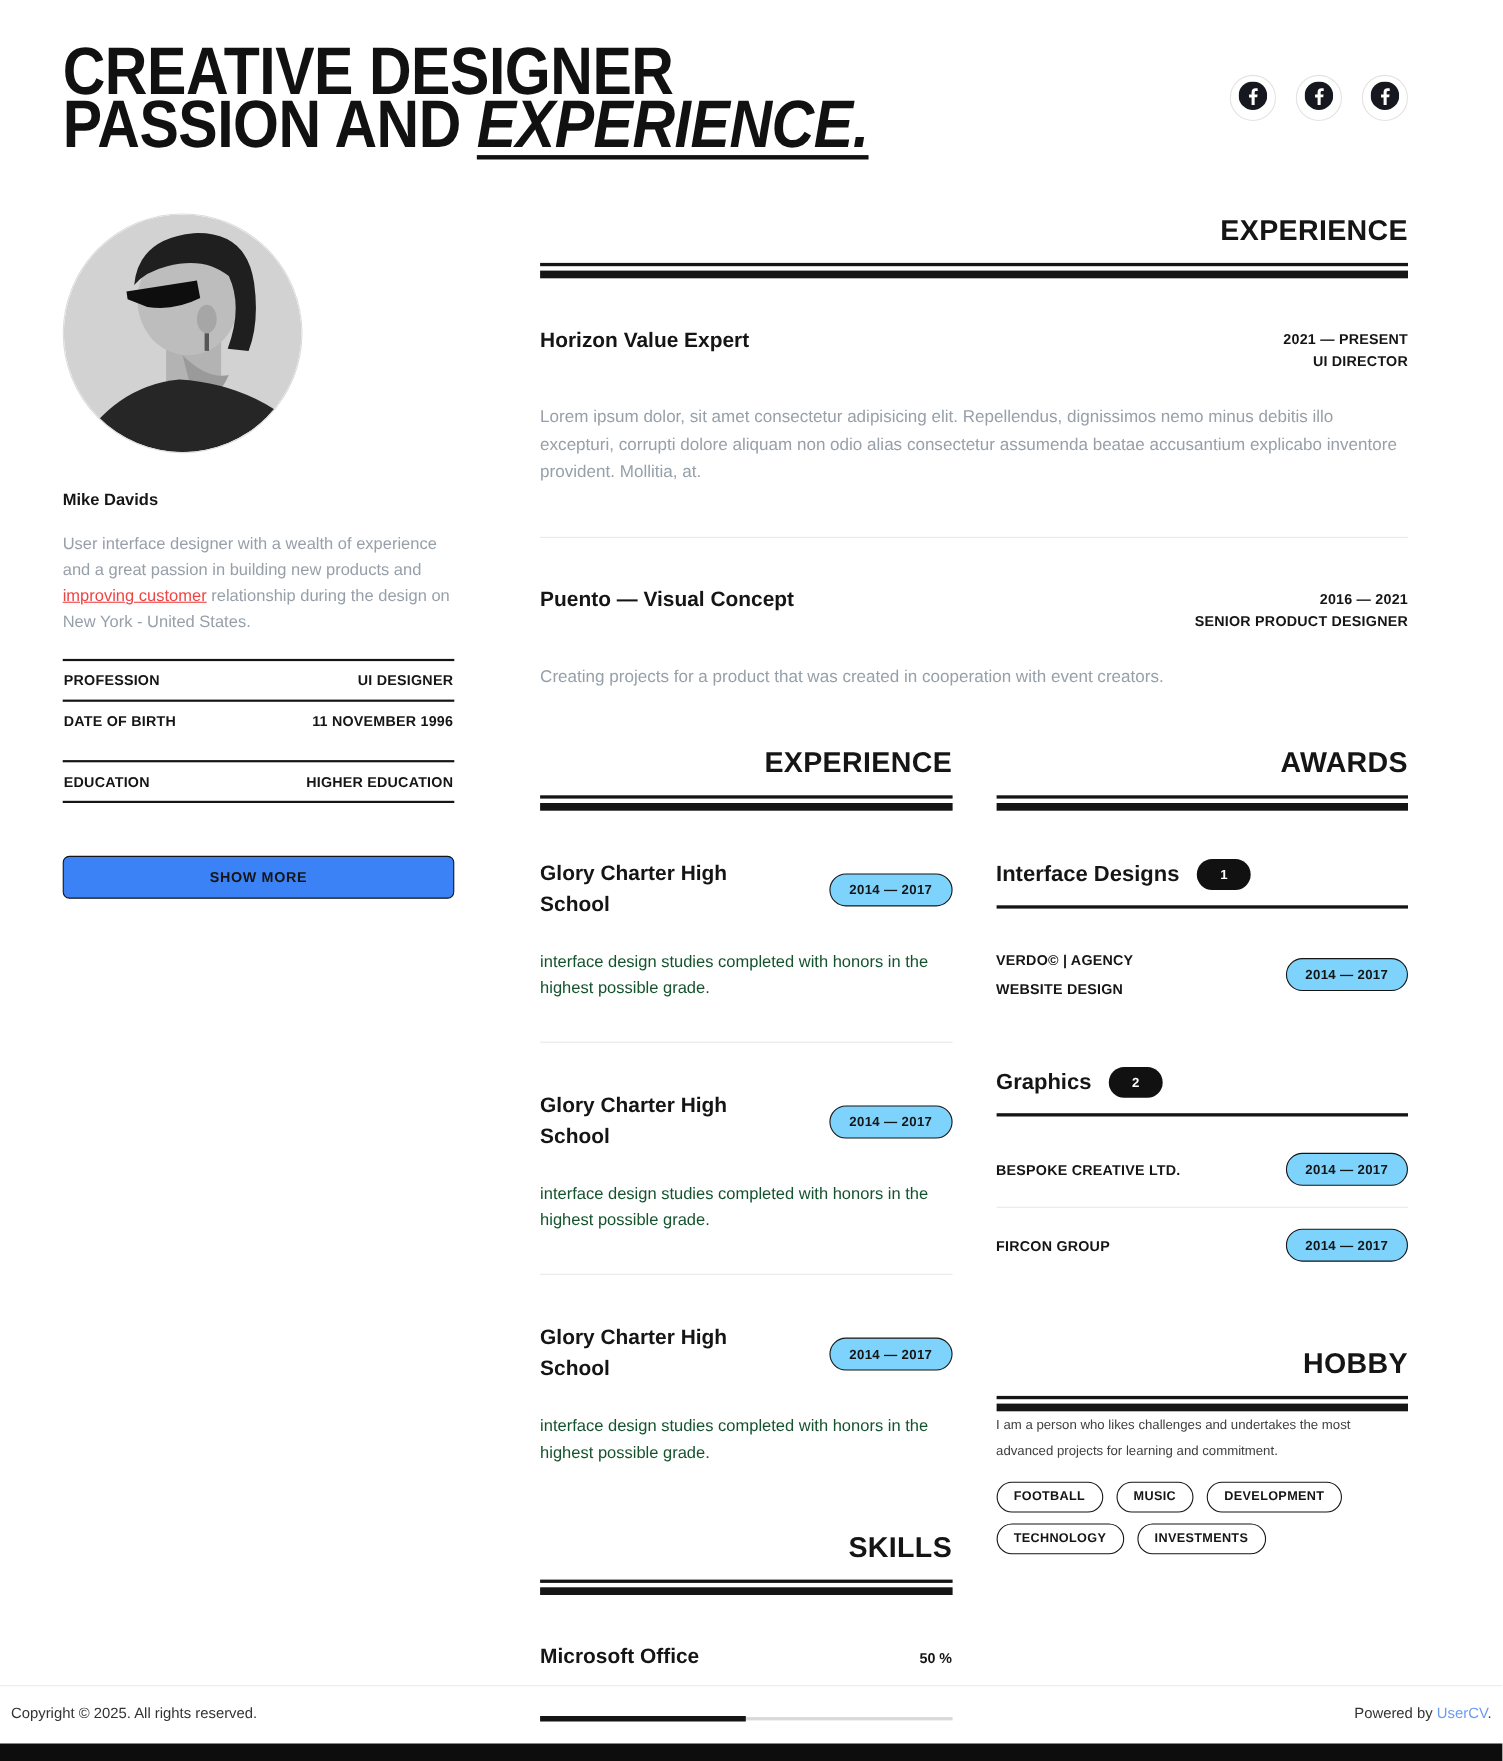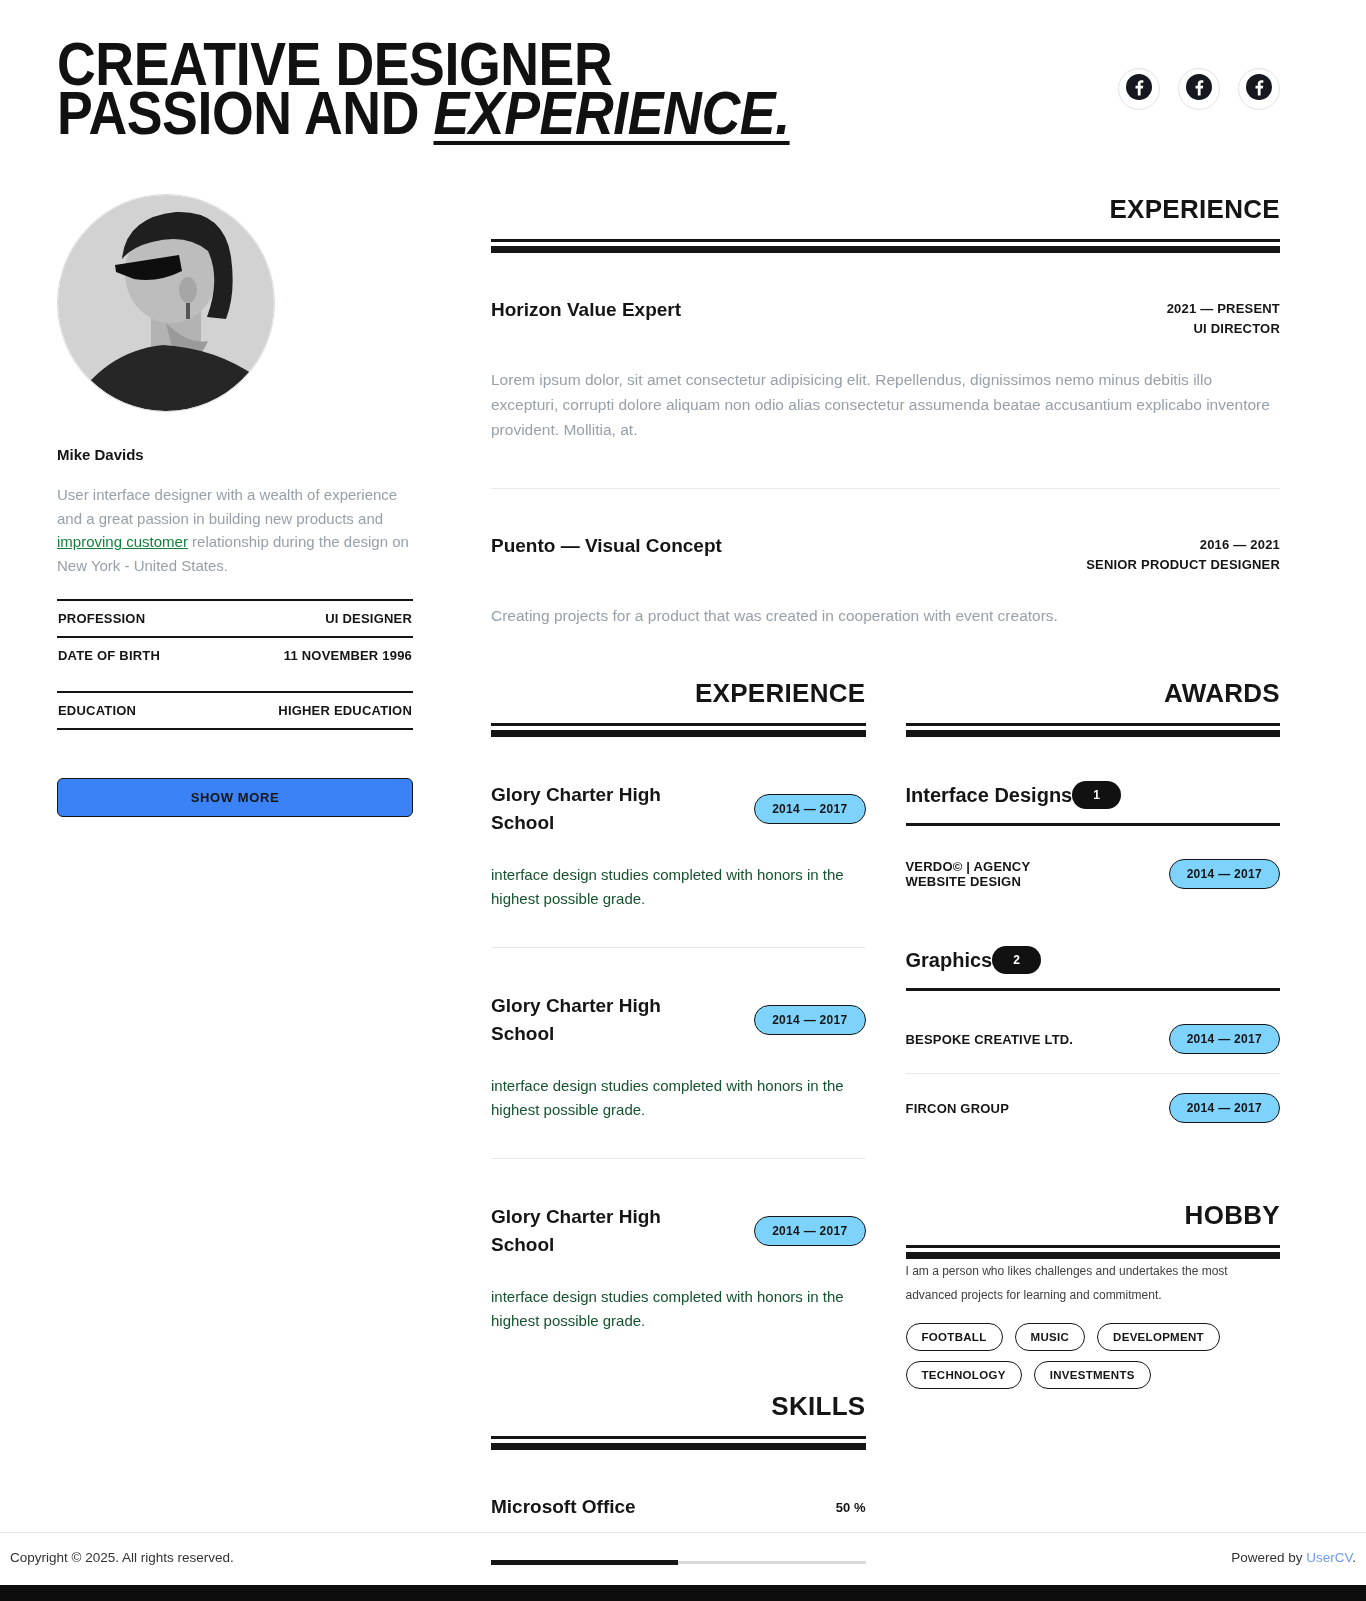--- a/index.html
+++ b/index.html
@@ -26,21 +26,21 @@
 
   
   .body-row { display: flex; margin-top: 56px; }
   .sidebar { width: 356px; flex: 0 0 356px; }
   .main { flex: 1; margin-left: 78px; }
 
   
   .avatar-wrap { width: 218px; height: 218px; border-radius: 50%; overflow: hidden; border: 1px solid #d9ded9; }
   .profile-name { margin-top: 34px; font-size: 15px; font-weight: 700; }
   .bio { margin-top: 20px; font-size: 15px; line-height: 23.5px; color: #97a0a9; }
-  .bio .bio-link { text-decoration: underline; color: #15803d; cursor: pointer; }
+  .bio .bio-link { text-decoration: underline; color: #ef4444; cursor: pointer; }
   .detail-table { margin-top: 22px; }
   .detail-row {
     display: flex; justify-content: space-between; align-items: center;
     border-top: 2px solid #151515; padding: 10px 1px;
     font-size: 13px; font-weight: 700; letter-spacing: 0.2px;
   }
   .detail-table .detail-row:last-child { border-bottom: 2px solid #151515; margin-top: 18px; }
   .show-more-btn {
     margin-top: 48px; width: 100%; background: #3b82f6;
     border: 1.5px solid #151515; border-radius: 6px;
@@ -85,29 +85,29 @@
   .skill-top { display: flex; justify-content: space-between; align-items: center; }
   .skill-name { font-size: 19px; font-weight: 700; }
   .skill-pct { font-size: 13px; font-weight: 700; }
   .skill-bar { position: relative; height: 5px; margin-top: 42px; }
   .skill-track { position: absolute; left: 0; right: 0; top: 1px; height: 3px; background: #d9d9d9; }
   .skill-fill { position: absolute; left: 0; top: 0; height: 5px; background: #151515; }
 
   
   .award-group { margin-top: 44px; }
   .award-group.second { margin-top: 38px; }
-  .award-title-row { display: flex; align-items: center; }
+  .award-title-row { display: flex; align-items: center; gap: 16px; }
   .award-title { font-size: 20px; font-weight: 700; }
   .count-badge {
     background: #111; color: #fff; border-radius: 999px;
     font-size: 12px; font-weight: 700; padding: 7px 21px;
   }
   .award-rule { height: 3px; background: #151515; margin-top: 14px; }
   .award-item { display: flex; justify-content: space-between; align-items: center; padding: 19px 0; }
-  .award-item-name { font-size: 13px; font-weight: 700; line-height: 15px; letter-spacing: 0.2px; max-width: 180px; }
+  .award-item-name { font-size: 13px; font-weight: 700; line-height: 27px; letter-spacing: 0.2px; max-width: 180px; }
   .award-divider { border: none; border-top: 1px solid #e9e9e9; margin: 0; }
   .award-item.first { margin-top: 14px; }
 
   
   .hobby-head { margin-top: 58px; }
   .hobby-desc { font-size: 12px; line-height: 24px; color: #404040; }
   .tags { margin-top: 16px; display: flex; flex-wrap: wrap; gap: 10px 12px; }
   .tag {
     border: 1.5px solid #151515; border-radius: 999px; background: #fff;
     font-size: 11.5px; font-weight: 700; letter-spacing: 0.3px;

